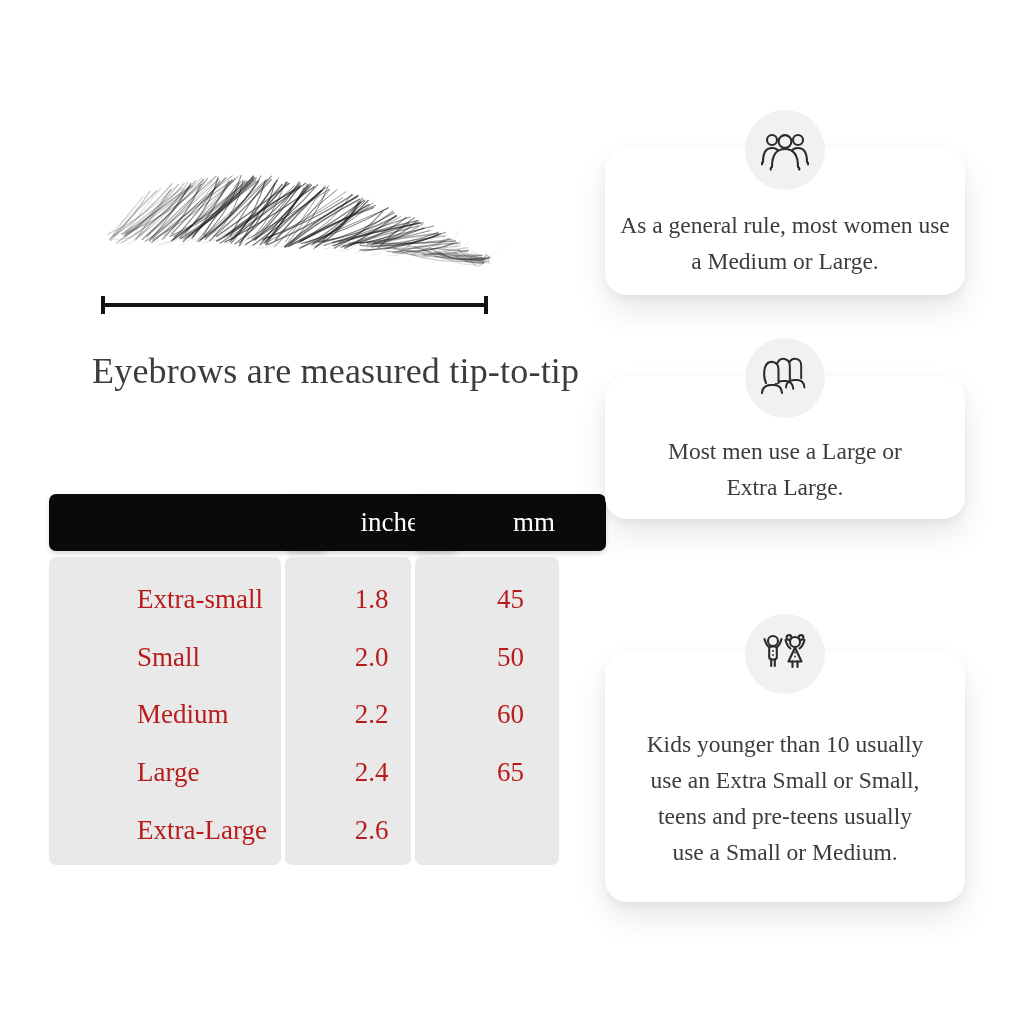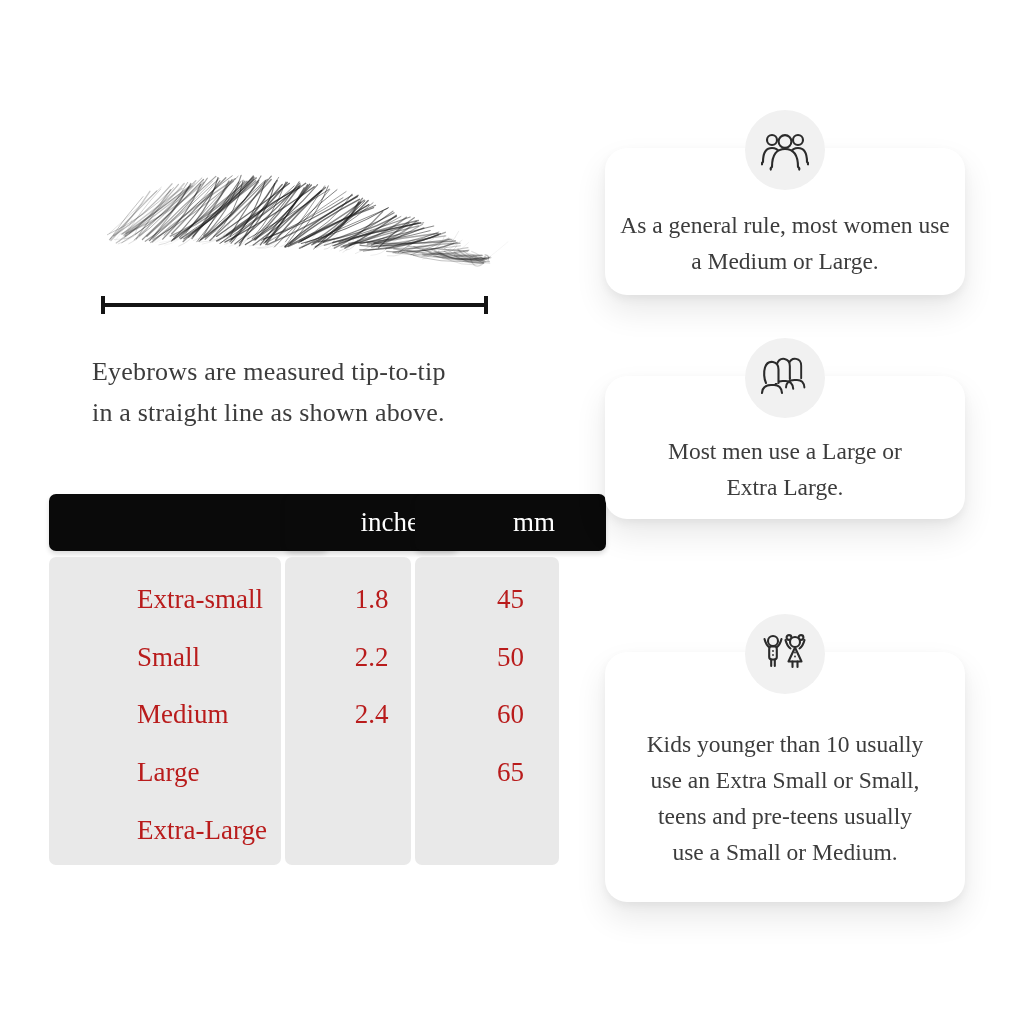--- a/index.html
+++ b/index.html
@@ -6,21 +6,21 @@
   .canvas{
     position:relative;width:1024px;height:1024px;background:#ffffff;overflow:hidden;
     font-family:"Liberation Serif","DejaVu Serif",serif;color:#3b3b3b;
   }
   
   .eyebrow-svg{position:absolute;left:55px;top:148px;width:460px;height:140px;}
   .measure-line{position:absolute;left:103px;top:303px;width:383px;height:4px;background:#141414;}
   .measure-line .tick{position:absolute;top:-7px;width:4px;height:18px;background:#141414;display:block;}
   .measure-line .tick.left{left:-2px;}
   .measure-line .tick.right{right:-2px;}
-  .caption{position:absolute;left:92px;top:351px;font-size:26px;line-height:41px;color:#3c3c3c;letter-spacing:.2px;}
+  .caption{position:absolute;left:92px;top:351px;font-size:36px;line-height:41px;color:#3c3c3c;letter-spacing:.2px;}
   
   .size-table{position:absolute;left:49px;top:494px;width:492px;height:371px;}
   .th,.tb{position:absolute;border-radius:7px;padding-left:47px;}
   .th{top:0;height:57px;background:#0a0a0a;color:#fff;display:flex;align-items:center;justify-content:center;
       font-size:27px;box-shadow:0 3px 5px rgba(0,0,0,.14);}
   .tb{top:63px;height:308px;background:#e9e9e9;display:flex;flex-direction:column;padding-top:14px;box-sizing:border-box;}
   .col-a{left:0;width:232px;}
   .col-b{left:236px;width:126px;}
   .col-c{left:366px;width:144px;}
   .cell{height:57.6px;display:flex;align-items:center;font-size:27px;color:#b91c1c;}
@@ -283,39 +283,40 @@
       <path d="M300.4,105.6 Q311.8,100.7 320.8,95.0" stroke="rgba(40,40,40,0.12)" stroke-width="0.8" fill="none" stroke-linecap="round"></path>
     </svg>
 
   <div class="measure-line">
     <span class="tick left"></span>
     <span class="tick right"></span>
   </div>
 
   <div class="caption">
     <div>Eyebrows are measured tip-to-tip</div>
-    <div>in a straight line as shown above.</div>
   </div>
 
   <div class="size-table">
     <div class="th col-a"></div>
     <div class="th col-b">inches</div>
     <div class="th col-c">mm</div>
 
     <div class="tb col-a">
       <div class="cell">Extra-small</div>
       <div class="cell">Small</div>
       <div class="cell">Medium</div>
       <div class="cell">Large</div>
       <div class="cell">Extra-Large</div>
     </div>
     <div class="tb col-b">
       <div class="cell">1.8</div>
+      <div class="cell">2.0</div>
       <div class="cell">2.2</div>
       <div class="cell">2.4</div>
+      <div class="cell">2.6</div>
     </div>
     <div class="tb col-c">
       <div class="cell">45</div>
       <div class="cell">50</div>
       <div class="cell">60</div>
       <div class="cell">65</div>
     </div>
   </div>
 
   <div class="card card-women">

